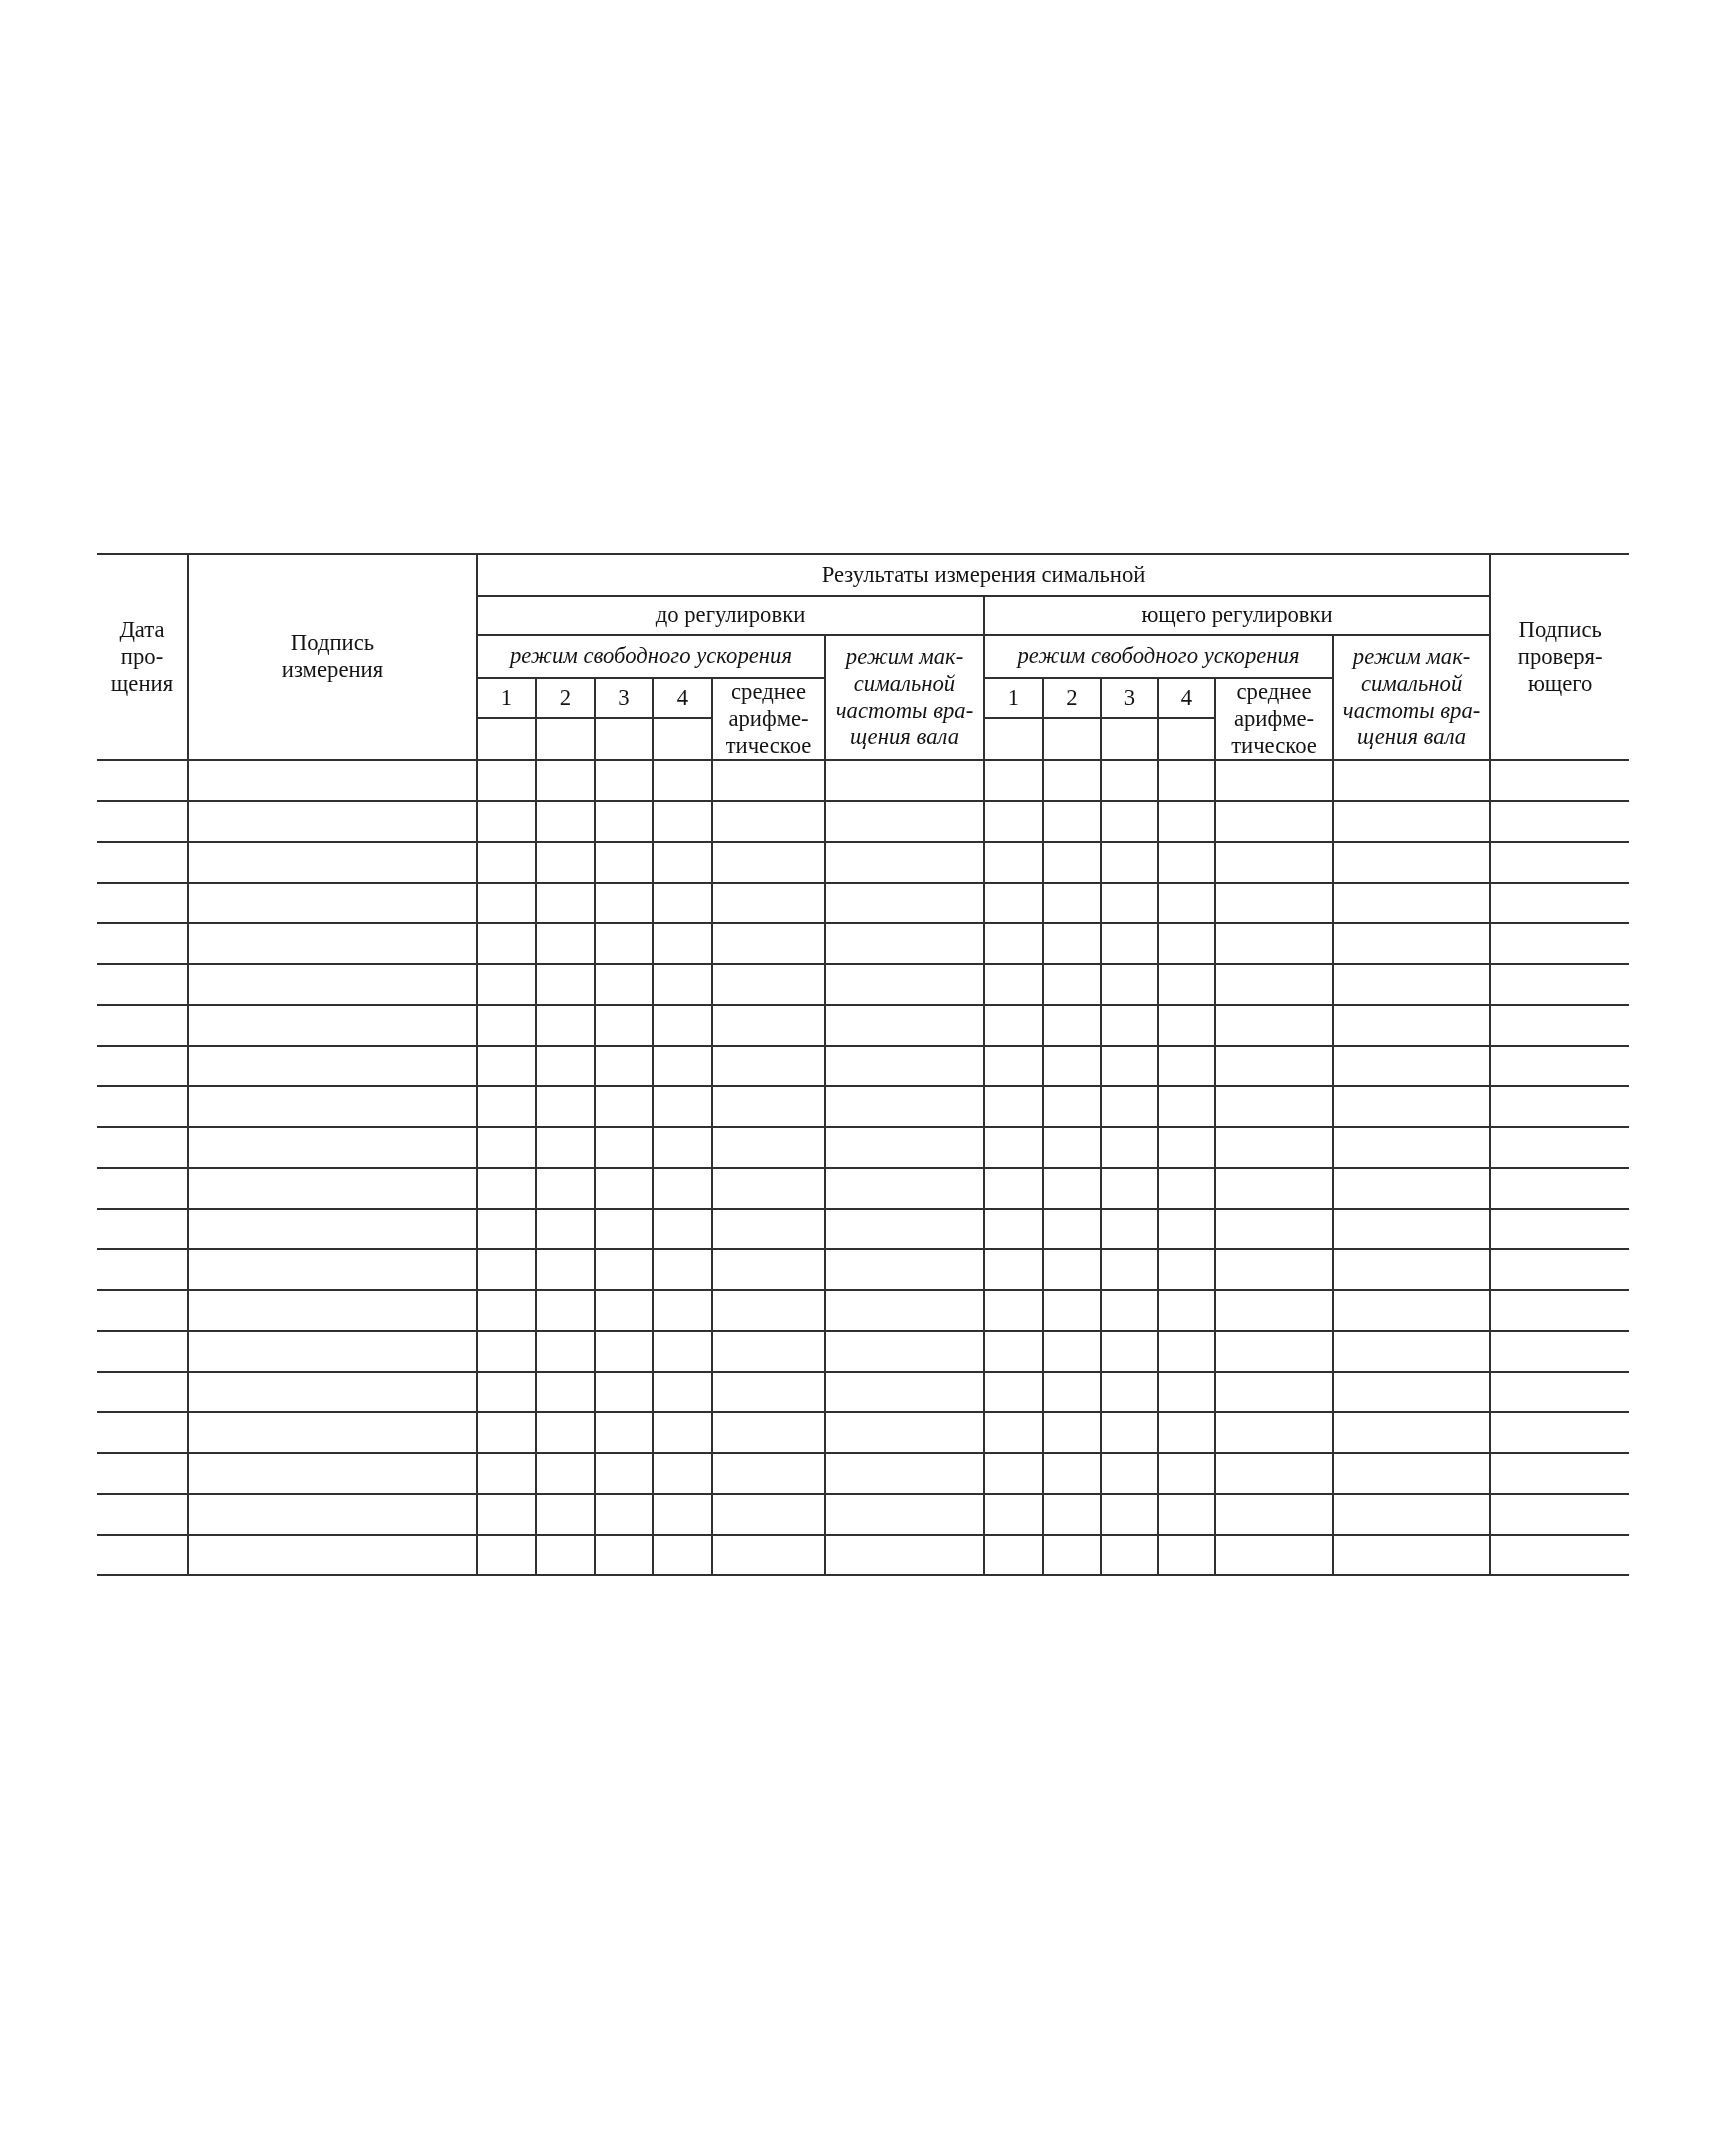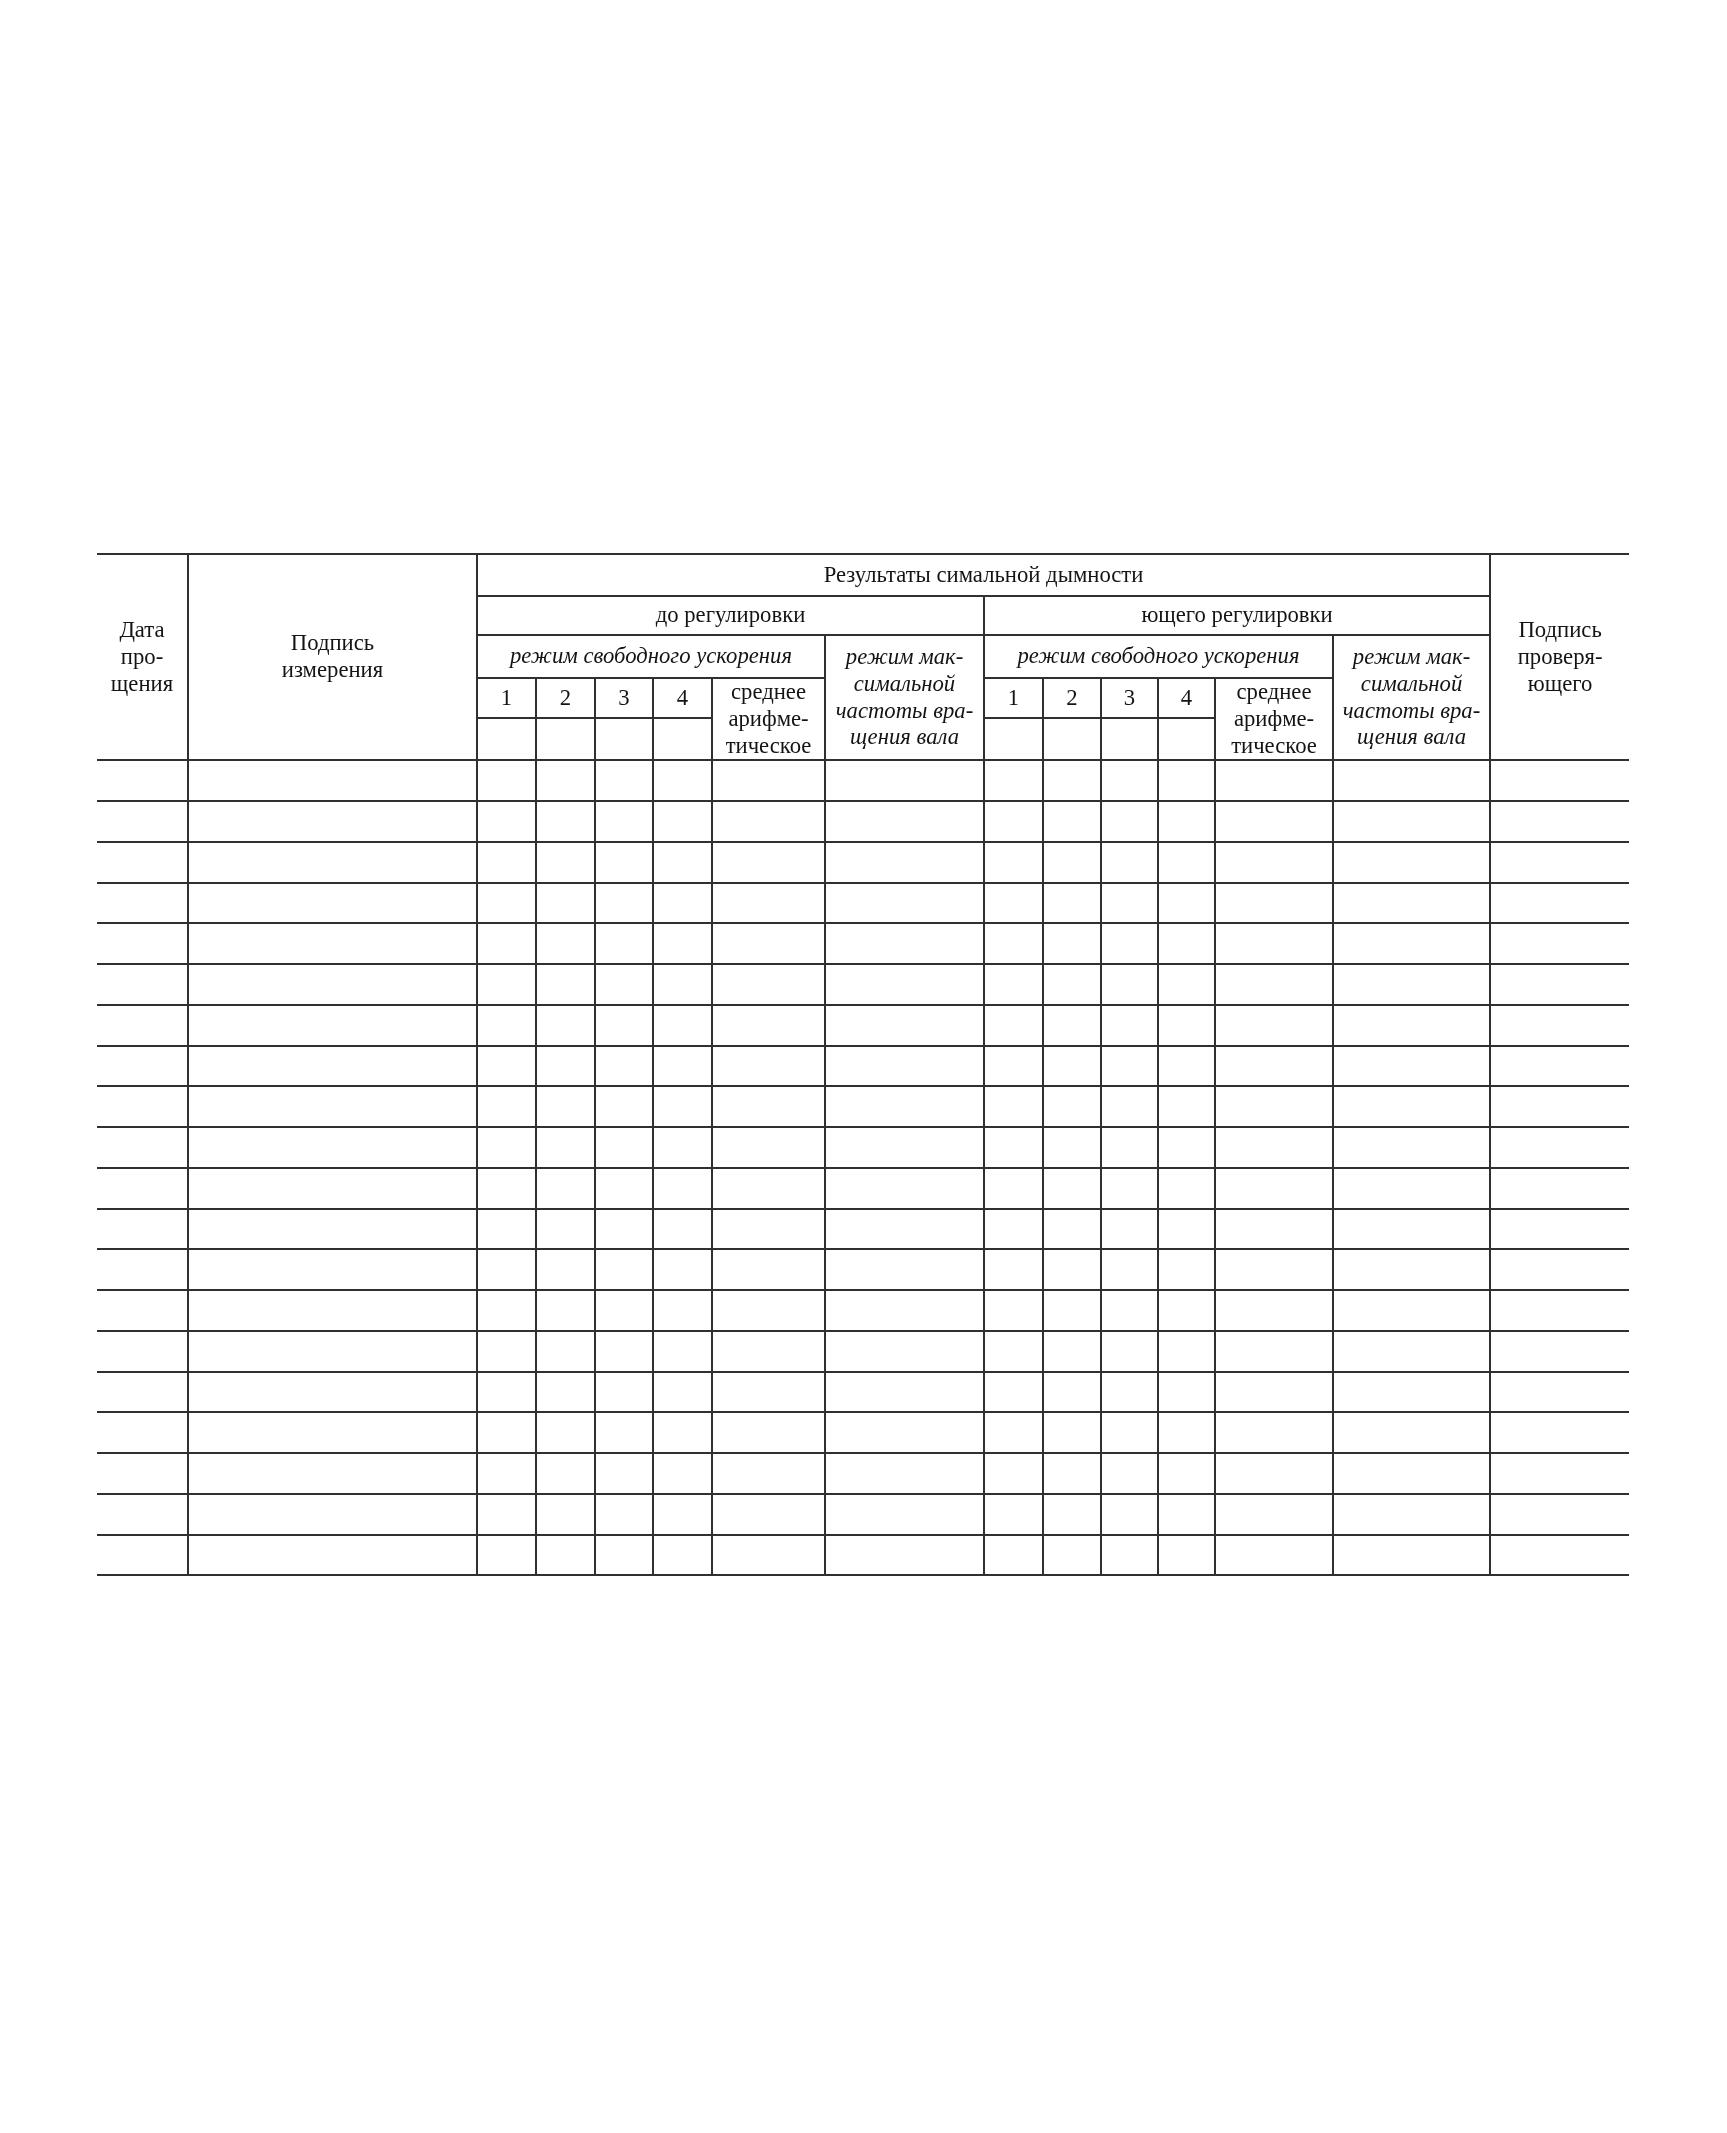--- a/index.html
+++ b/index.html
@@ -68,21 +68,21 @@
       <col style="width:157px">
       <col style="width:139px">
     </colgroup>
     <thead>
       <tr class="hr1">
         <th rowspan="5" class="bl-none multiline">Дата
 про-
 щения</th>
         <th rowspan="5" class="multiline">Подпись
 измерения</th>
-        <th colspan="12">Результаты симальной дымности</th>
+        <th colspan="12">Результаты измерения симальной</th>
         <th rowspan="5" class="br-none multiline">Подпись
 проверя-
 ющего</th>
       </tr>
       <tr class="hr2">
         <th colspan="6">до регулировки</th>
         <th colspan="6">ющего регулировки</th>
       </tr>
       <tr class="hr3">
         <th colspan="5">режим свободного ускорения</th>

